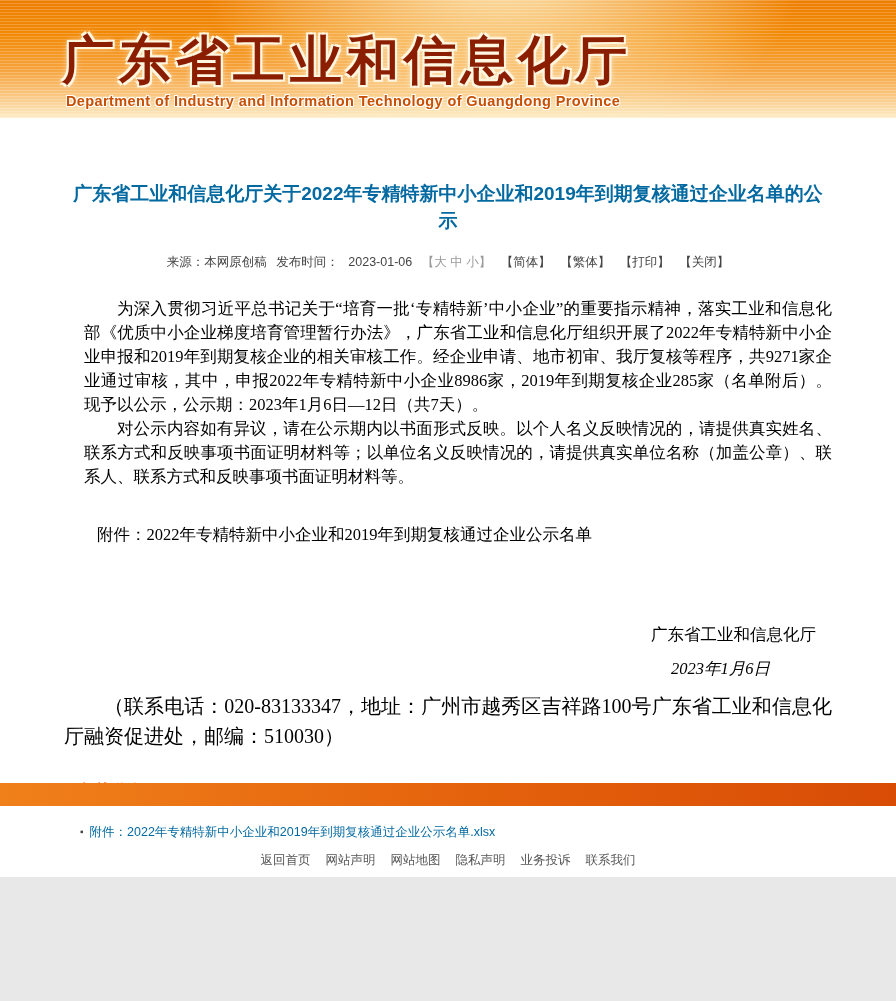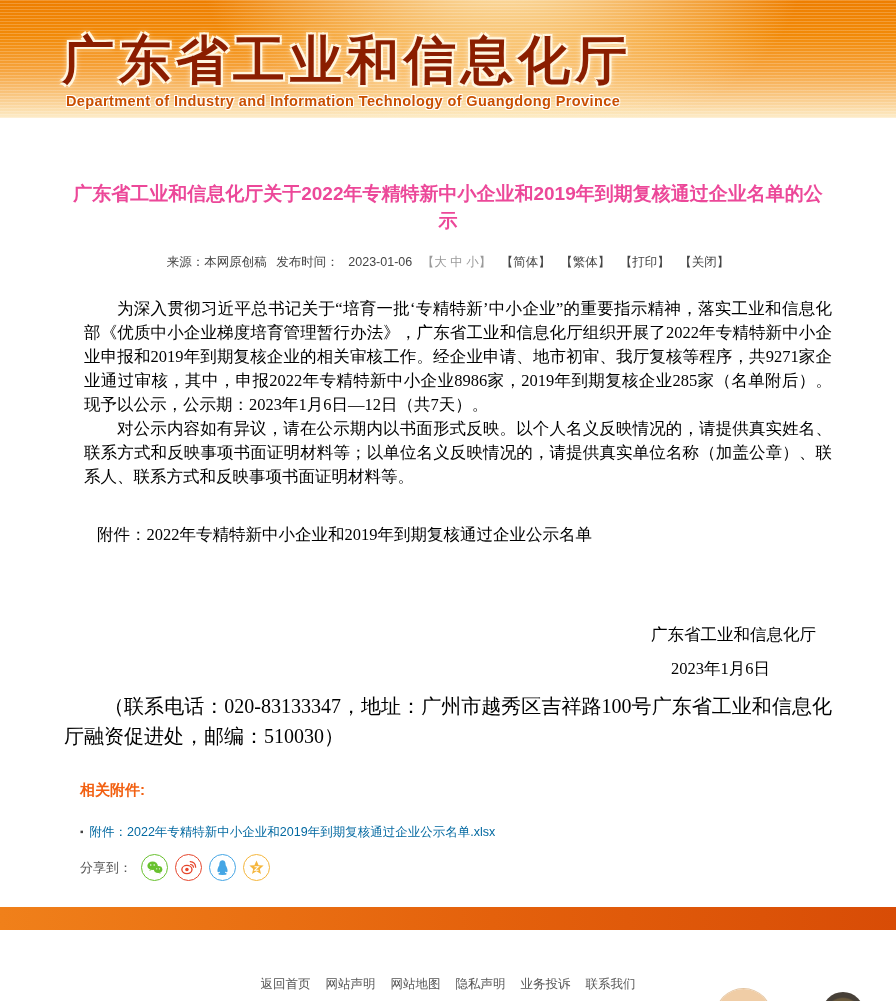--- a/index.html
+++ b/index.html
@@ -1,19 +1,19 @@
 <!DOCTYPE html>
 <html><head>
 <meta charset="utf-8">
 <style>
   * { margin:0; padding:0; box-sizing:border-box; }
   html,body { background:#e8e8e8; }
   body { font-family:"Liberation Sans", sans-serif; }
   .page {
-    position:relative; width:896px; height:1001px; margin:0 auto;
+    position:relative; width:896px; height:877px; margin:0 auto;
     background:#fff; overflow:hidden;
   }
 
   
   .banner {
     position:relative; height:118px;
     background:
       repeating-linear-gradient(180deg, rgba(255,255,255,0.20) 0 1px, rgba(0,0,0,0) 1px 3px),
       radial-gradient(ellipse 420px 260px at 56% -30%, rgba(255,250,215,0.85), rgba(255,240,190,0.25) 55%, transparent 72%),
       linear-gradient(180deg, #ee7e00 0%, #f28a08 30%, #f6a23a 58%, #f9c57f 80%, #fce4b8 96%, #fdeccb 100%);
@@ -43,34 +43,34 @@
   .nav .lead-dot { color:#7a1f00; font-size:13px; }
   .nav .lead-dot::before { content:"•"; }
   .nav .sep { color:#ffffff; font-size:13px; }
   .nav .sep::before { content:"•"; color:#7a1f00; margin-right:13px; }
   .nav .sep::after { content:"|"; color:#fff; opacity:.95; }
 
   
   .article { padding:62px 64px 0 64px; }
   .article-title {
     max-width:752px; margin:0 auto 20px auto; text-align:center;
-    font-size:19px; font-weight:bold; color:#ec4899; line-height:27px;
+    font-size:19px; font-weight:bold; color:#0369a1; line-height:27px;
     font-family:"Liberation Sans", sans-serif;
   }
   .meta { text-align:center; font-size:12.5px; color:#444; margin-bottom:26px; }
   .meta span { margin:0 3px; }
   .meta .dim { color:#9a9a9a; }
   .meta .btn { cursor:pointer; }
 
   .body-text { font-family:"Liberation Serif", serif; color:#000; }
   .para { font-size:16.5px; line-height:24px; text-indent:2em; text-align:justify;margin-left:20px; }
   .attach-line { font-size:16.5px; line-height:28px; text-indent:2em; margin-top:32px; }
   .attach-line a { color:#000; text-decoration:none; }
   .signature { text-align:right; padding-right:16px; font-size:16.5px; margin-top:72px; line-height:28px; }
-  .date { text-align:right; padding-right:62px; font-size:16.5px; margin-top:6px; line-height:28px; }
+  .date { text-align:right; padding-right:62px; font-size:16.5px; margin-top:6px; line-height:28px;font-style:italic; }
   .contact { font-size:20px; line-height:30px; text-indent:2em; margin-top:8px; text-align:justify; }
 
   
   .related { padding:0 64px; }
   .related-heading { margin:30px 0 0 16px; color:#f26011; font-size:15px; font-weight:bold; }
   .related-item { margin:24px 0 0 16px; font-size:12.5px; color:#8a8a8a; }
   .related-item .bullet { color:#444; margin-right:6px; font-size:10px; vertical-align:1px; }
   .related-item a { color:#0369a1; text-decoration:none; }
   .share-row { margin:13px 0 0 16px; display:flex; align-items:center; gap:7px; }
   .share-label { font-size:13px; color:#555; margin-right:2px; }

